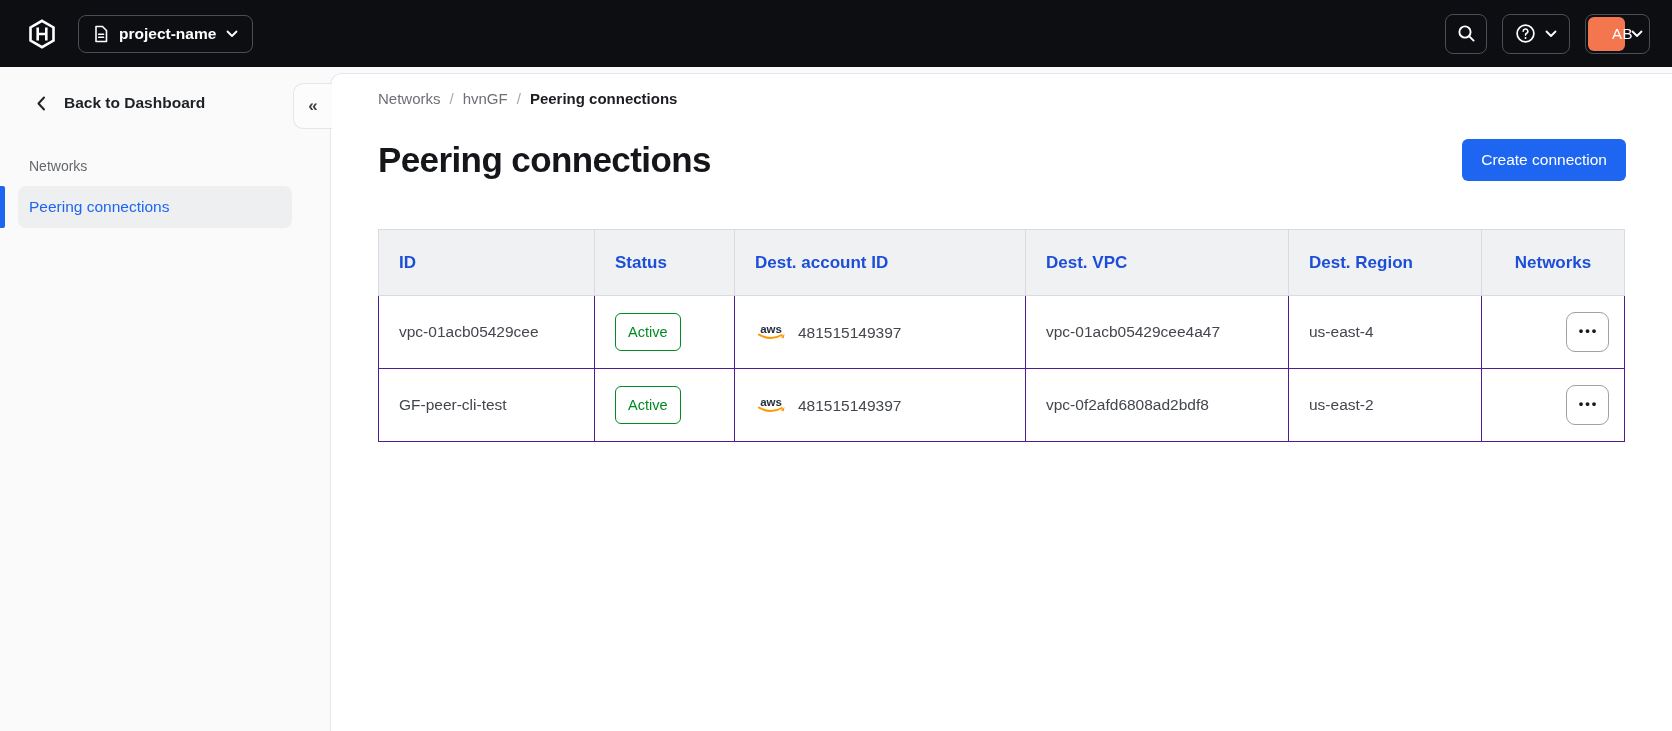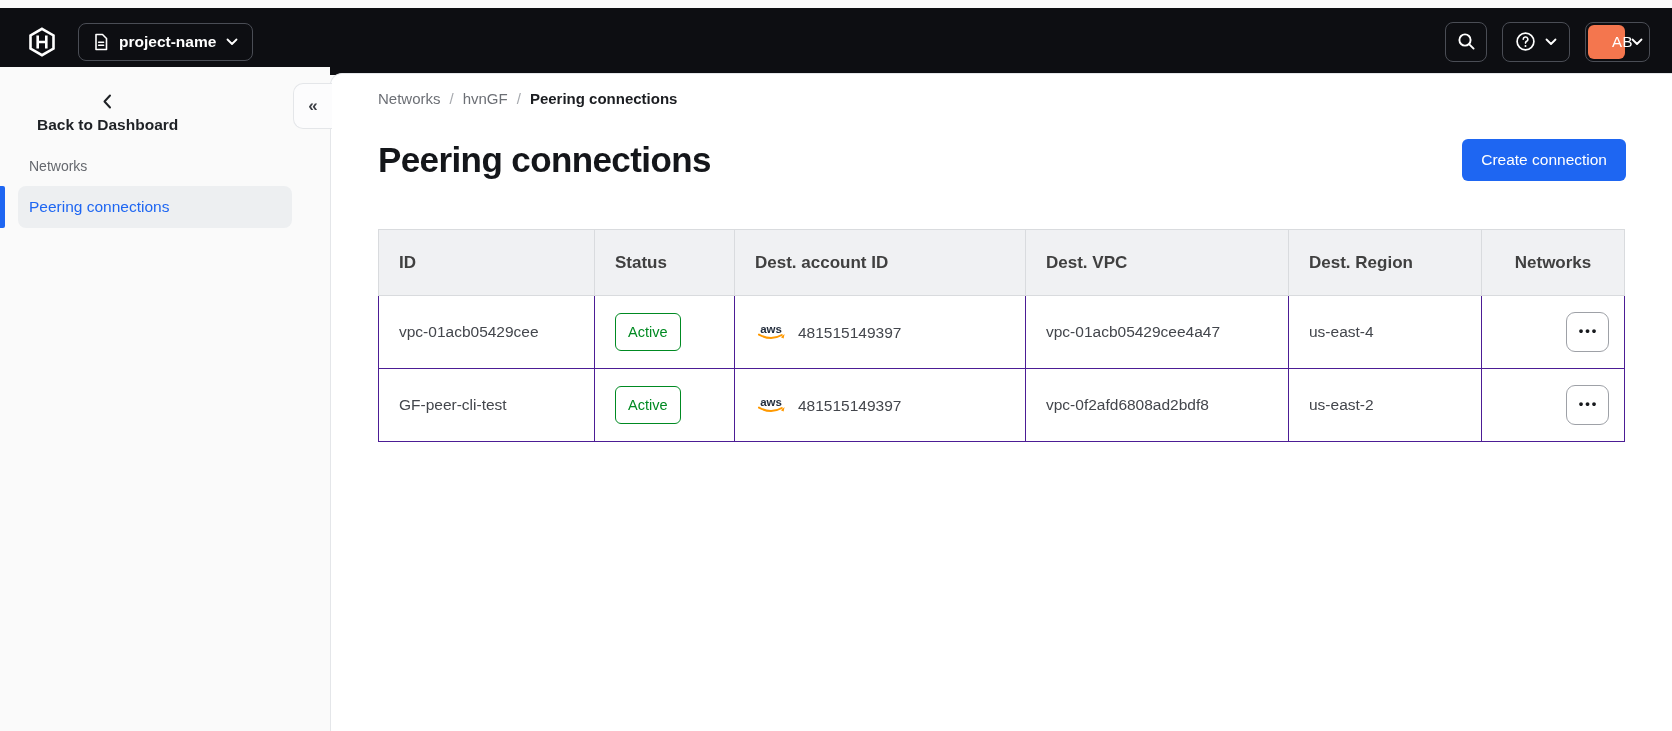--- a/index.html
+++ b/index.html
@@ -1,38 +1,38 @@
 <!DOCTYPE html>
 <html><head>
 <meta charset="utf-8">
 <style>
   * { box-sizing: border-box; }
   html, body { margin:0; padding:0; width:1672px; height:731px; overflow:hidden;
     font-family:"Liberation Sans", sans-serif; background:#FAFAFA; }
 
   
-  .navbar { position:absolute; top:8px; left:0; width:1672px; height:67px; background:#0D0E12;
+  .navbar { position:absolute; top:0; left:0; width:1672px; height:67px; background:#0D0E12;
     display:flex; align-items:center; justify-content:space-between; padding:0 22px 0 27px; }
   .nav-left { display:flex; align-items:center; gap:21px; }
   .nav-right { display:flex; align-items:center; gap:15px; }
   .logo-btn { display:flex; align-items:center; background:none; border:none; padding:0; cursor:pointer; }
   .nav-btn { display:flex; align-items:center; background:transparent; border:1px solid #4A4D55;
     border-radius:8px; color:#fff; height:40px; cursor:pointer; font-family:inherit; }
   .project-btn { gap:10px; padding:0 14px; height:38px; font-size:15.5px; font-weight:600; }
   .icon-btn { width:42px; justify-content:center; }
   .help-btn { gap:9px; padding:0 12px; }
   .account-btn { padding:2px 0 2px 2px; }
   .avatar { width:37px; height:34px; background:#F4764E; border-radius:6px; color:#fff;
     font-size:15px; font-weight:500; display:flex; align-items:center; justify-content:center; letter-spacing:.4px;padding-left:32px; }
   .account-btn .chev-box { width:24px; display:flex; justify-content:center; }
 
   
   .sidebar { position:absolute; top:67px; left:0; width:330px; bottom:0; background:#FAFAFA; }
-  .back-link { position:absolute; top:26px; left:31px; display:flex; align-items:center; gap:7px;
-    font-size:15.5px; font-weight:600; color:#1E2125; cursor:pointer; background:none; border:none; font-family:inherit;flex-direction:column; }
+  .back-link { position:absolute; top:26px; left:31px; display:flex; align-items:center; gap:18px;
+    font-size:15.5px; font-weight:600; color:#1E2125; cursor:pointer; background:none; border:none; font-family:inherit; }
   .section-label { position:absolute; top:91px; left:29px; font-size:14px; color:#65686E; }
   .sidebar-item { position:absolute; top:119px; left:0; right:0; height:42px; cursor:pointer; }
   .active-bar { position:absolute; left:0; top:0; width:5px; height:42px; background:#1E66F2; border-radius:0 2px 2px 0; }
   .sidebar-item .pill { position:absolute; left:18px; right:38px; top:0; height:42px; background:#EDEFF1;
     border-radius:8px; display:flex; align-items:center; padding-left:11px; font-size:15.5px; color:#1E66F2; }
 
   
   .panel { position:absolute; left:330px; top:73px; right:0; bottom:0; background:#fff;
     border:1px solid #E4E6E9; border-right:none; border-bottom:none; border-top-left-radius:12px; }
   .collapse-tab { position:absolute; top:9px; left:-38px; width:39px; height:46px; background:#FCFCFD;
@@ -47,21 +47,21 @@
 
   .page-header { margin-top:30px; display:flex; align-items:center; justify-content:space-between; height:46px; }
   h1.page-title { margin:0; font-size:35px; font-weight:700; color:#14161A; letter-spacing:-0.6px; }
   .primary-btn { height:42px; padding:0 19px; background:#1E66F2; color:#fff; border:none; border-radius:6px;
     font-size:15.5px; font-weight:500; font-family:inherit; cursor:pointer;margin-left:16px; }
 
   
   .table-wrap { margin-top:46px; width:1246px; }
   table { border-collapse:collapse; width:100%; table-layout:fixed; }
   th { height:66px; background:#F0F1F3; text-align:left; padding:0 0 0 20px; font-size:17px;
-    font-weight:700; color:#404040; border:1px solid #D9DBDE; }
+    font-weight:700; color:#1d4ed8; border:1px solid #D9DBDE; }
   th.settings-col { text-align:center; padding-left:0; }
   td { height:73px; padding:0 0 0 20px; font-size:15.5px; color:#43464C; border:1px solid #4c1d95; background:#fff; }
   td.settings-cell { text-align:right; padding-right:15px; }
   .badge-active { display:inline-block; padding:10px 12px; border:1.5px solid #008A22; border-radius:6px;
     color:#008A22; font-size:14.5px; background:#fff; }
   .account-cell { display:flex; align-items:flex-end; gap:11px; }
   .menu-btn { width:43px; height:40px; border:1px solid #9EA1A7; border-radius:9px; background:#fff;
     color:#17191D; font-size:13px; font-weight:700; letter-spacing:2px; padding:0 0 3px 2px;
     cursor:pointer; font-family:inherit; }
   svg { display:block; }

